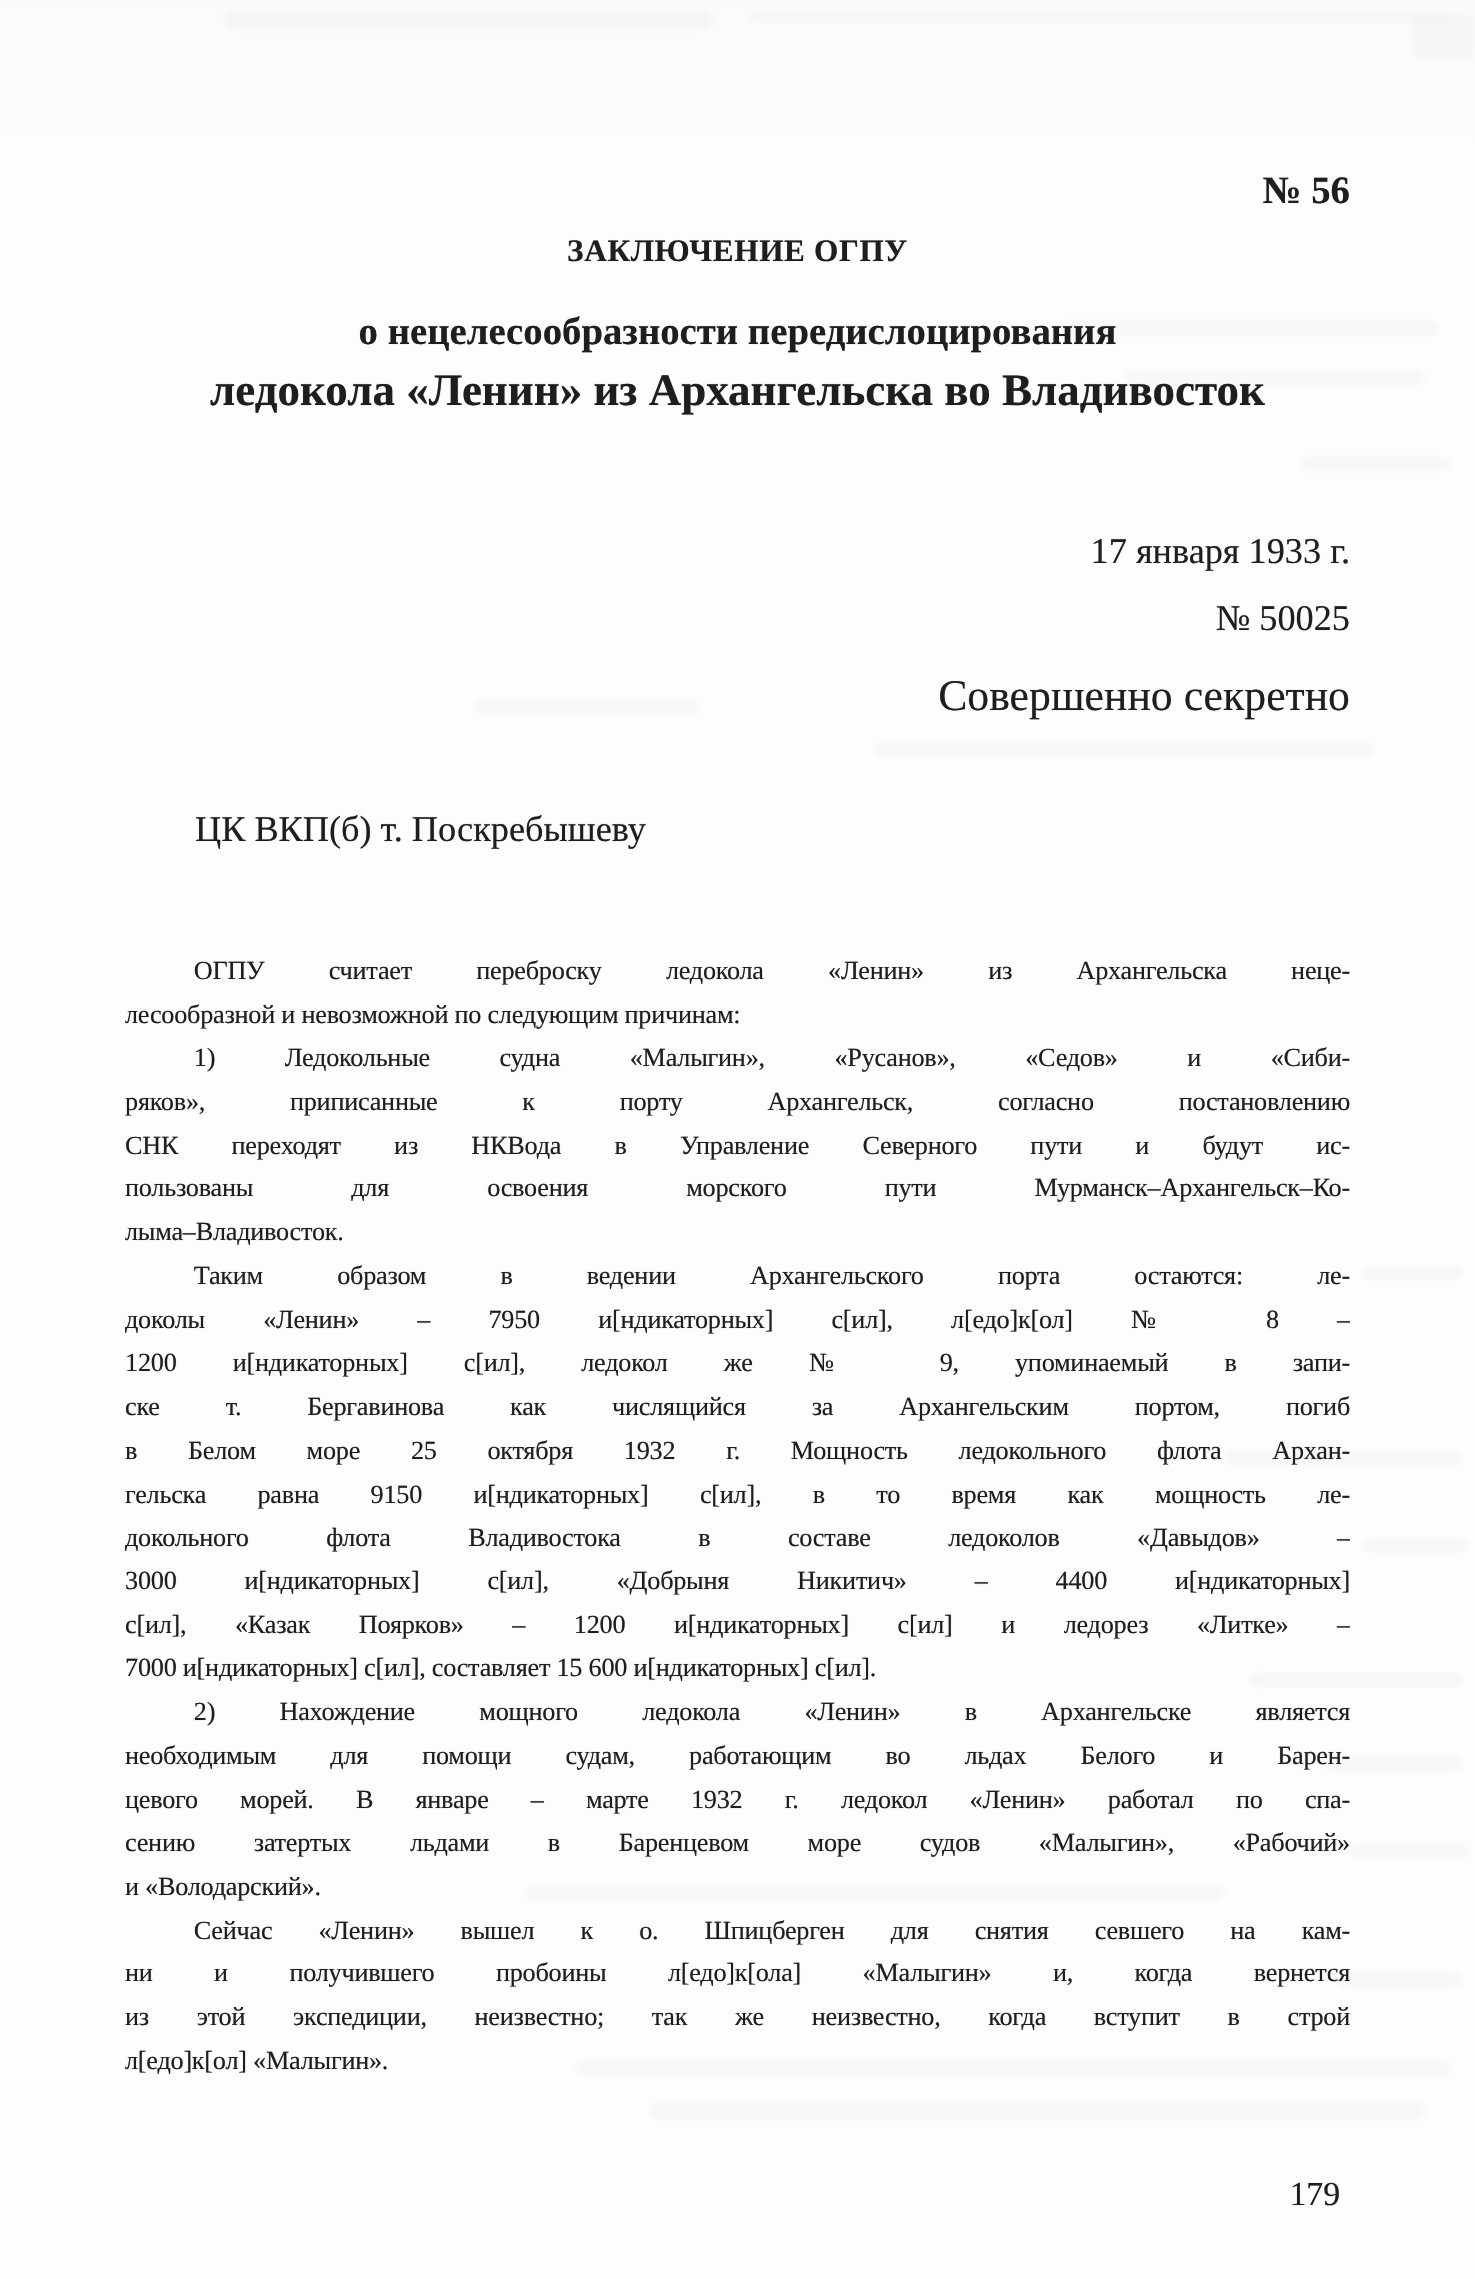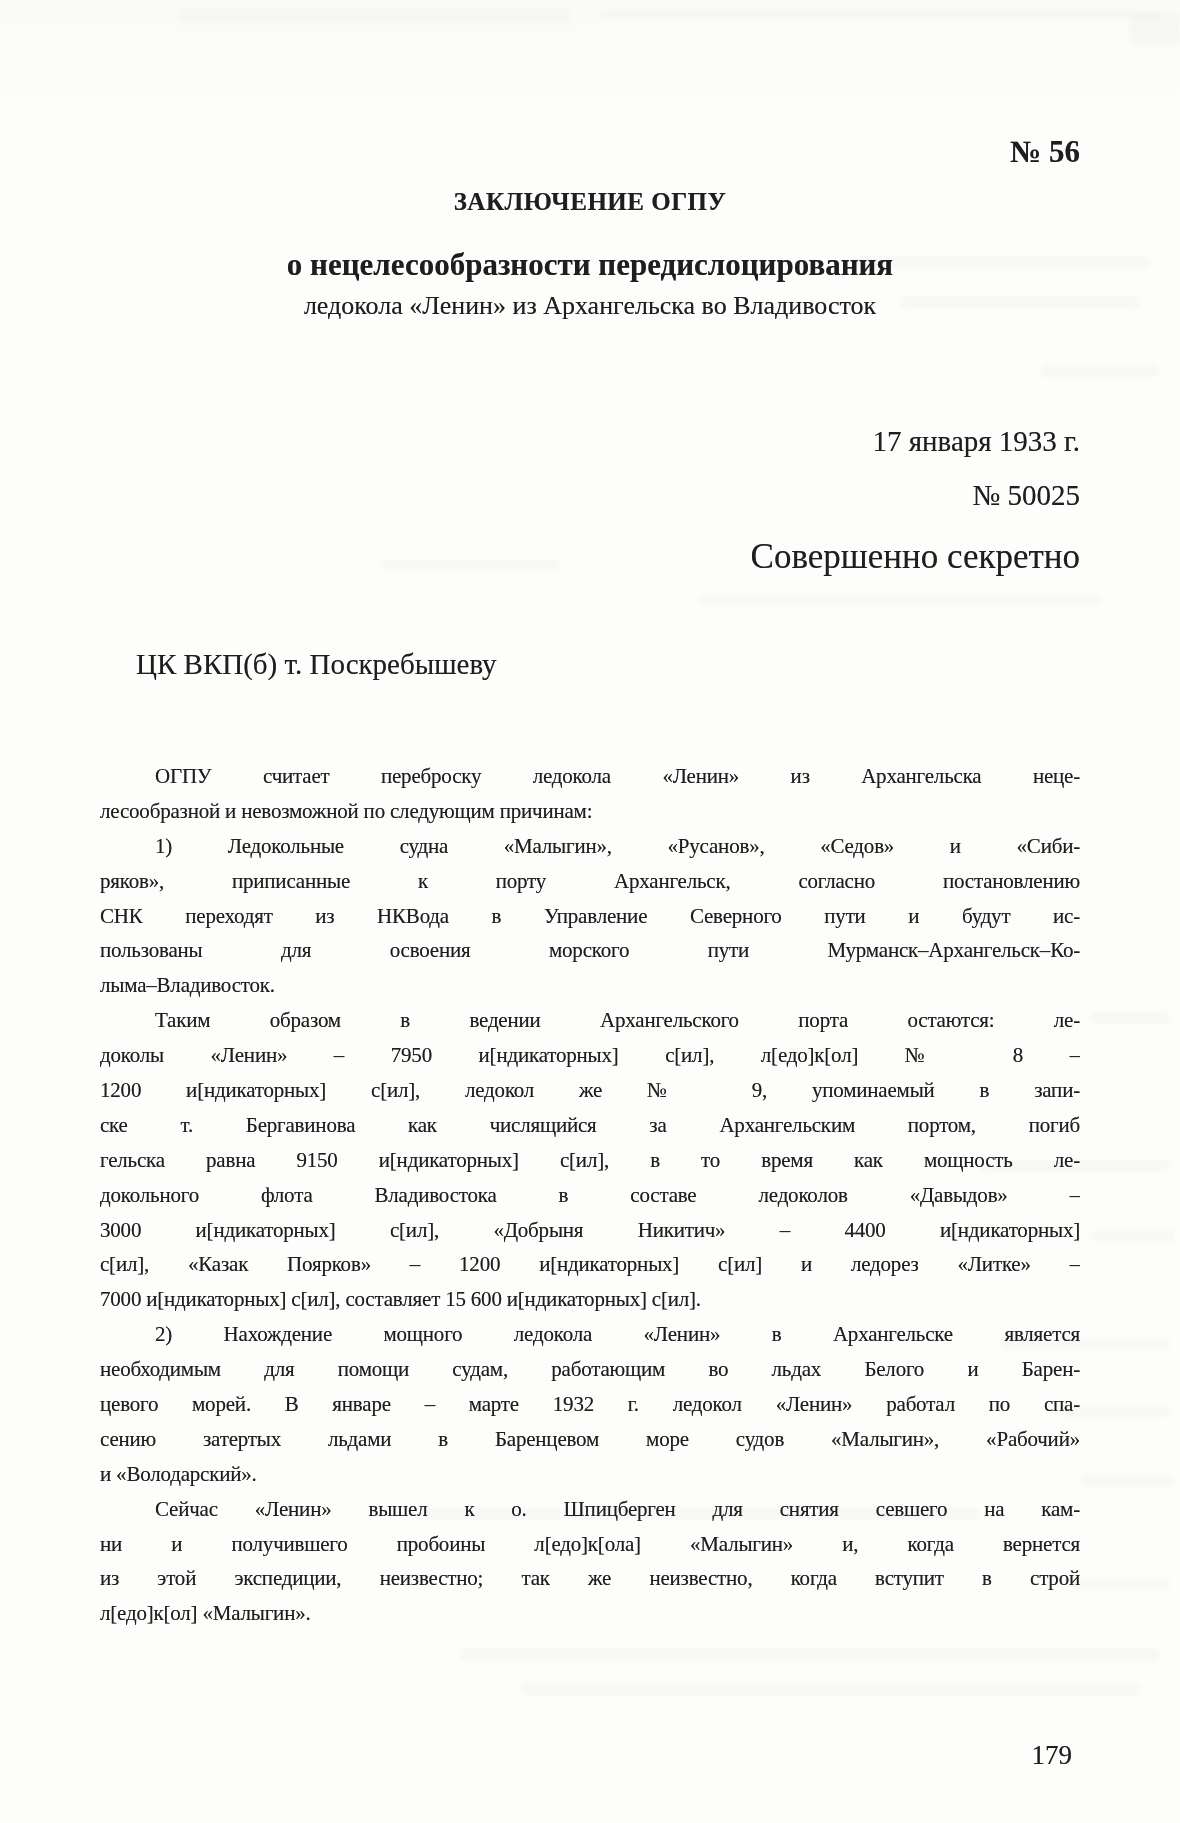--- a/index.html
+++ b/index.html
@@ -46,30 +46,30 @@
     letter-spacing: 0.5px;
   }
   .doc-subtitle-1 {
     top: 247px; left: 100px; width: 980px;
     text-align: center;
     font-size: 31px; font-weight: bold;
   }
   .doc-subtitle-2 {
     top: 291px; left: 100px; width: 980px;
     text-align: center;
-    font-size: 26px; font-weight: normal;
+    font-size: 36px; font-weight: bold;
   }
 
   
   .doc-date           { top: 425px; right: 100px; font-size: 29px; }
   .doc-ref-number     { top: 479px; right: 100px; font-size: 29px; }
   .doc-classification { top: 537px; right: 100px; font-size: 35px; }
 
   
-  .doc-addressee { top: 648px; left: 136px; font-size: 29px; }
+  .doc-addressee { top: 648px; left: 156px; font-size: 29px; }
 
   
   .doc-body {
     position: absolute;
     top: 759px; left: 100px;
     width: 980px;
   }
   .body-line {
     font-size: 21px;
     line-height: 34.9px;
@@ -137,20 +137,21 @@
       <div class="body-line last">лесообразной и невозможной по следующим причинам:</div>
       <div class="body-line first">1) Ледокольные судна «Малыгин», «Русанов», «Седов» и «Сиби-</div>
       <div class="body-line">ряков», приписанные к порту Архангельск, согласно постановлению</div>
       <div class="body-line">СНК переходят из НКВода в Управление Северного пути и будут ис-</div>
       <div class="body-line">пользованы для освоения морского пути Мурманск–Архангельск–Ко-</div>
       <div class="body-line last">лыма–Владивосток.</div>
       <div class="body-line first">Таким образом в ведении Архангельского порта остаются: ле-</div>
       <div class="body-line">доколы «Ленин» – 7950 и[ндикаторных] с[ил], л[едо]к[ол] № 8 –</div>
       <div class="body-line">1200 и[ндикаторных] с[ил], ледокол же № 9, упоминаемый в запи-</div>
       <div class="body-line">ске т. Бергавинова как числящийся за Архангельским портом, погиб</div>
+      <div class="body-line">в Белом море 25 октября 1932 г. Мощность ледокольного флота Архан-</div>
       <div class="body-line">гельска равна 9150 и[ндикаторных] с[ил], в то время как мощность ле-</div>
       <div class="body-line">докольного флота Владивостока в составе ледоколов «Давыдов» –</div>
       <div class="body-line">3000 и[ндикаторных] с[ил], «Добрыня Никитич» – 4400 и[ндикаторных]</div>
       <div class="body-line">с[ил], «Казак Поярков» – 1200 и[ндикаторных] с[ил] и ледорез «Литке» –</div>
       <div class="body-line last">7000 и[ндикаторных] с[ил], составляет 15 600 и[ндикаторных] с[ил].</div>
       <div class="body-line first">2) Нахождение мощного ледокола «Ленин» в Архангельске является</div>
       <div class="body-line">необходимым для помощи судам, работающим во льдах Белого и Барен-</div>
       <div class="body-line">цевого морей. В январе – марте 1932 г. ледокол «Ленин» работал по спа-</div>
       <div class="body-line">сению затертых льдами в Баренцевом море судов «Малыгин», «Рабочий»</div>
       <div class="body-line last">и «Володарский».</div>

